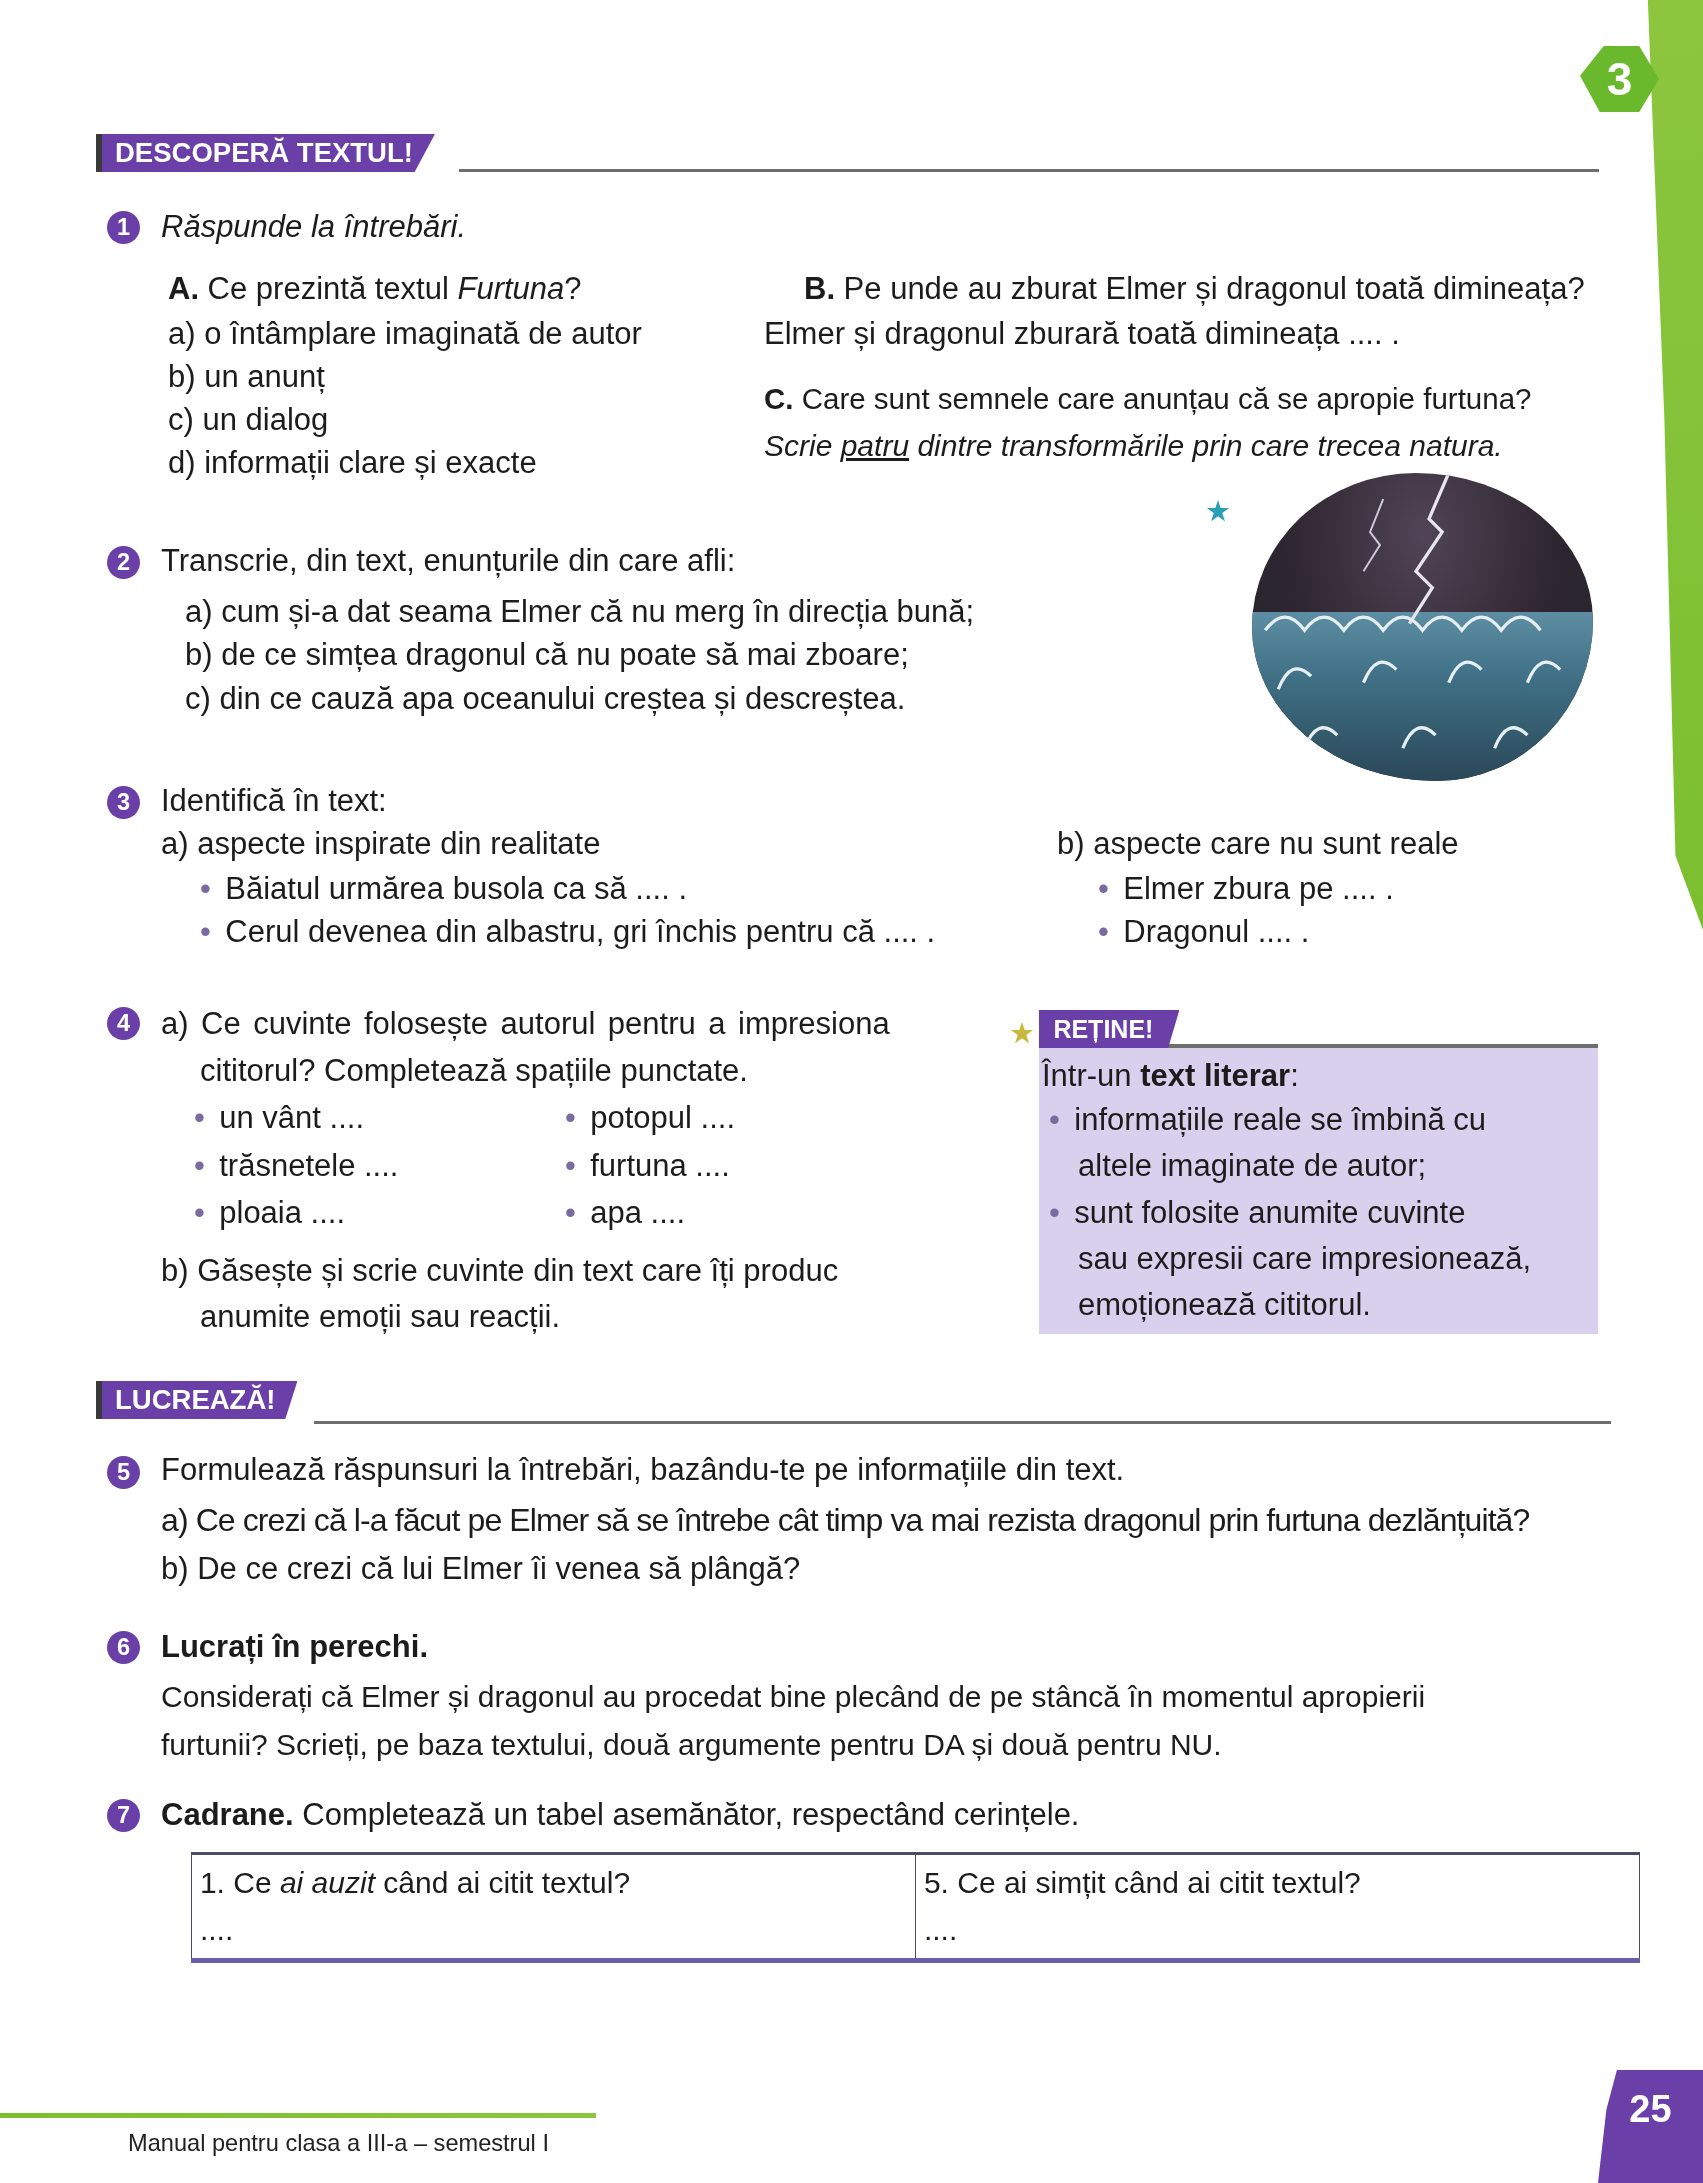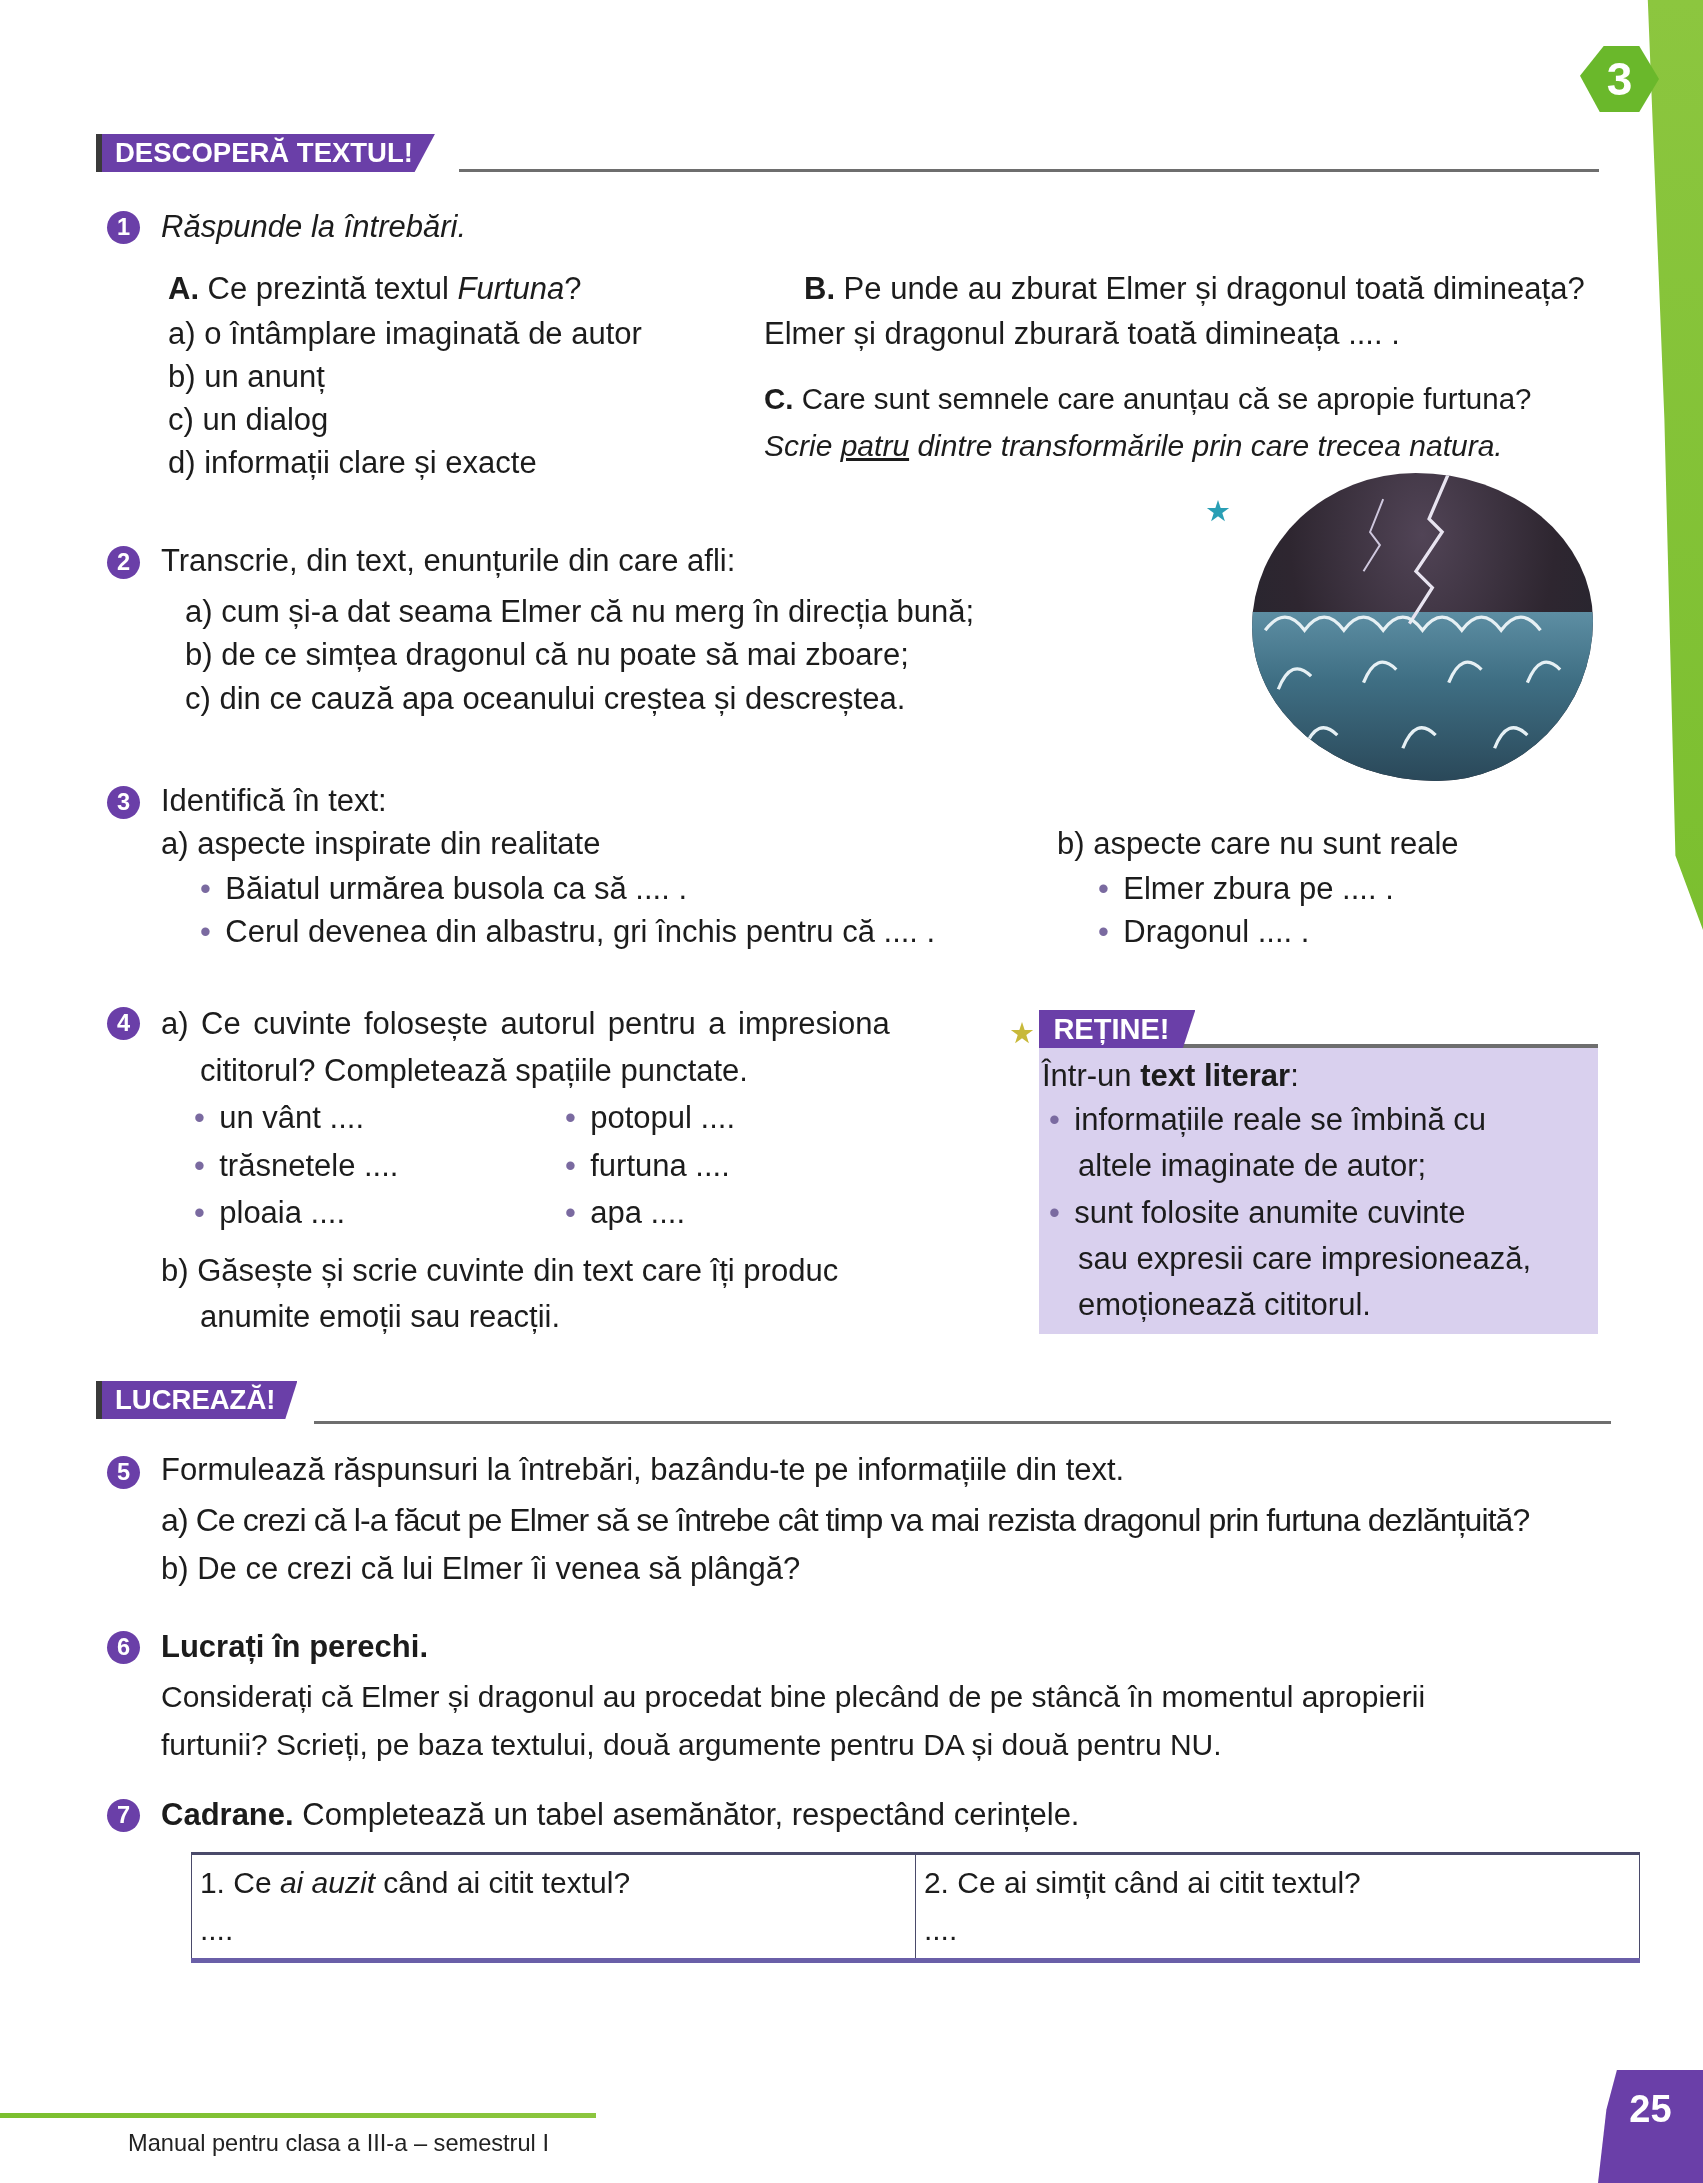--- a/index.html
+++ b/index.html
@@ -26,21 +26,21 @@
   .t { position:absolute; white-space:nowrap; font-size:31px; }
   .b { font-weight:bold; }
   .i { font-style:italic; }
   .u { text-decoration:underline; }
   .bullet::before { content:"•"; color:#7a6aa0; margin-right:14.4px; }
   .star { position:absolute; color:#2a9fb5; font-size:29px; }
   .star.yellow { color:#c8b93a; }
   .retine-box { position:absolute; left:1039px; top:1048px; width:559px; height:286px;
     background:#d9d0ee; }
   .retine-header { position:absolute; left:1039px; top:1010px; height:38px;
-    background:#6a3fa8; color:#fff; font-weight:bold; font-size:29px; line-height:38px;
+    background:#6a3fa8; color:#fff; font-weight:bold; font-size:25px; line-height:38px;
     padding:0 26px 0 14.4px; clip-path:polygon(0 0,100% 0,92% 100%,0 100%); }
   .retine-rule { position:absolute; left:1166px; top:1044px; width:432px; height:3.9px; background:#6e6e6e; }
   .storm { position:absolute; left:1252px; top:473px; width:341px; height:308px;
     border-radius:48% 52% 46% 54% / 50% 48% 52% 50%;
     background:radial-gradient(ellipse at 50% 20%,#514456 0%,#2e2630 55%,#23252e 100%);
     overflow:hidden; }
   .storm .sea { position:absolute; left:0; right:0; bottom:0; height:55%;
     background:linear-gradient(180deg,#5d8ea3 0%,#3f6f84 40%,#2a4859 100%); }
   .storm svg { position:absolute; left:0; top:0; }
   table.cadrane { position:absolute; left:155px; top:1852px; width:1449px; border-collapse:collapse;
@@ -165,21 +165,21 @@
 </div>
 
 <table class="cadrane">
   <tbody>
       <tr class="r1">
     <td>
       <div><span>1. Ce </span><span class="i">ai auzit</span><span> când ai citit textul?</span></div>
       <div>....</div>
     </td>
     <td>
-      <div>2. Ce ai simțit când ai citit textul?</div>
+      <div>5. Ce ai simțit când ai citit textul?</div>
       <div>....</div>
     </td>
   </tr>
 </tbody>
   </table>
 
 <div class="footer-line"></div>
 <div class="footer-text">Manual pentru clasa a III-a – semestrul I</div>
 <div class="page-num">25</div>
 

